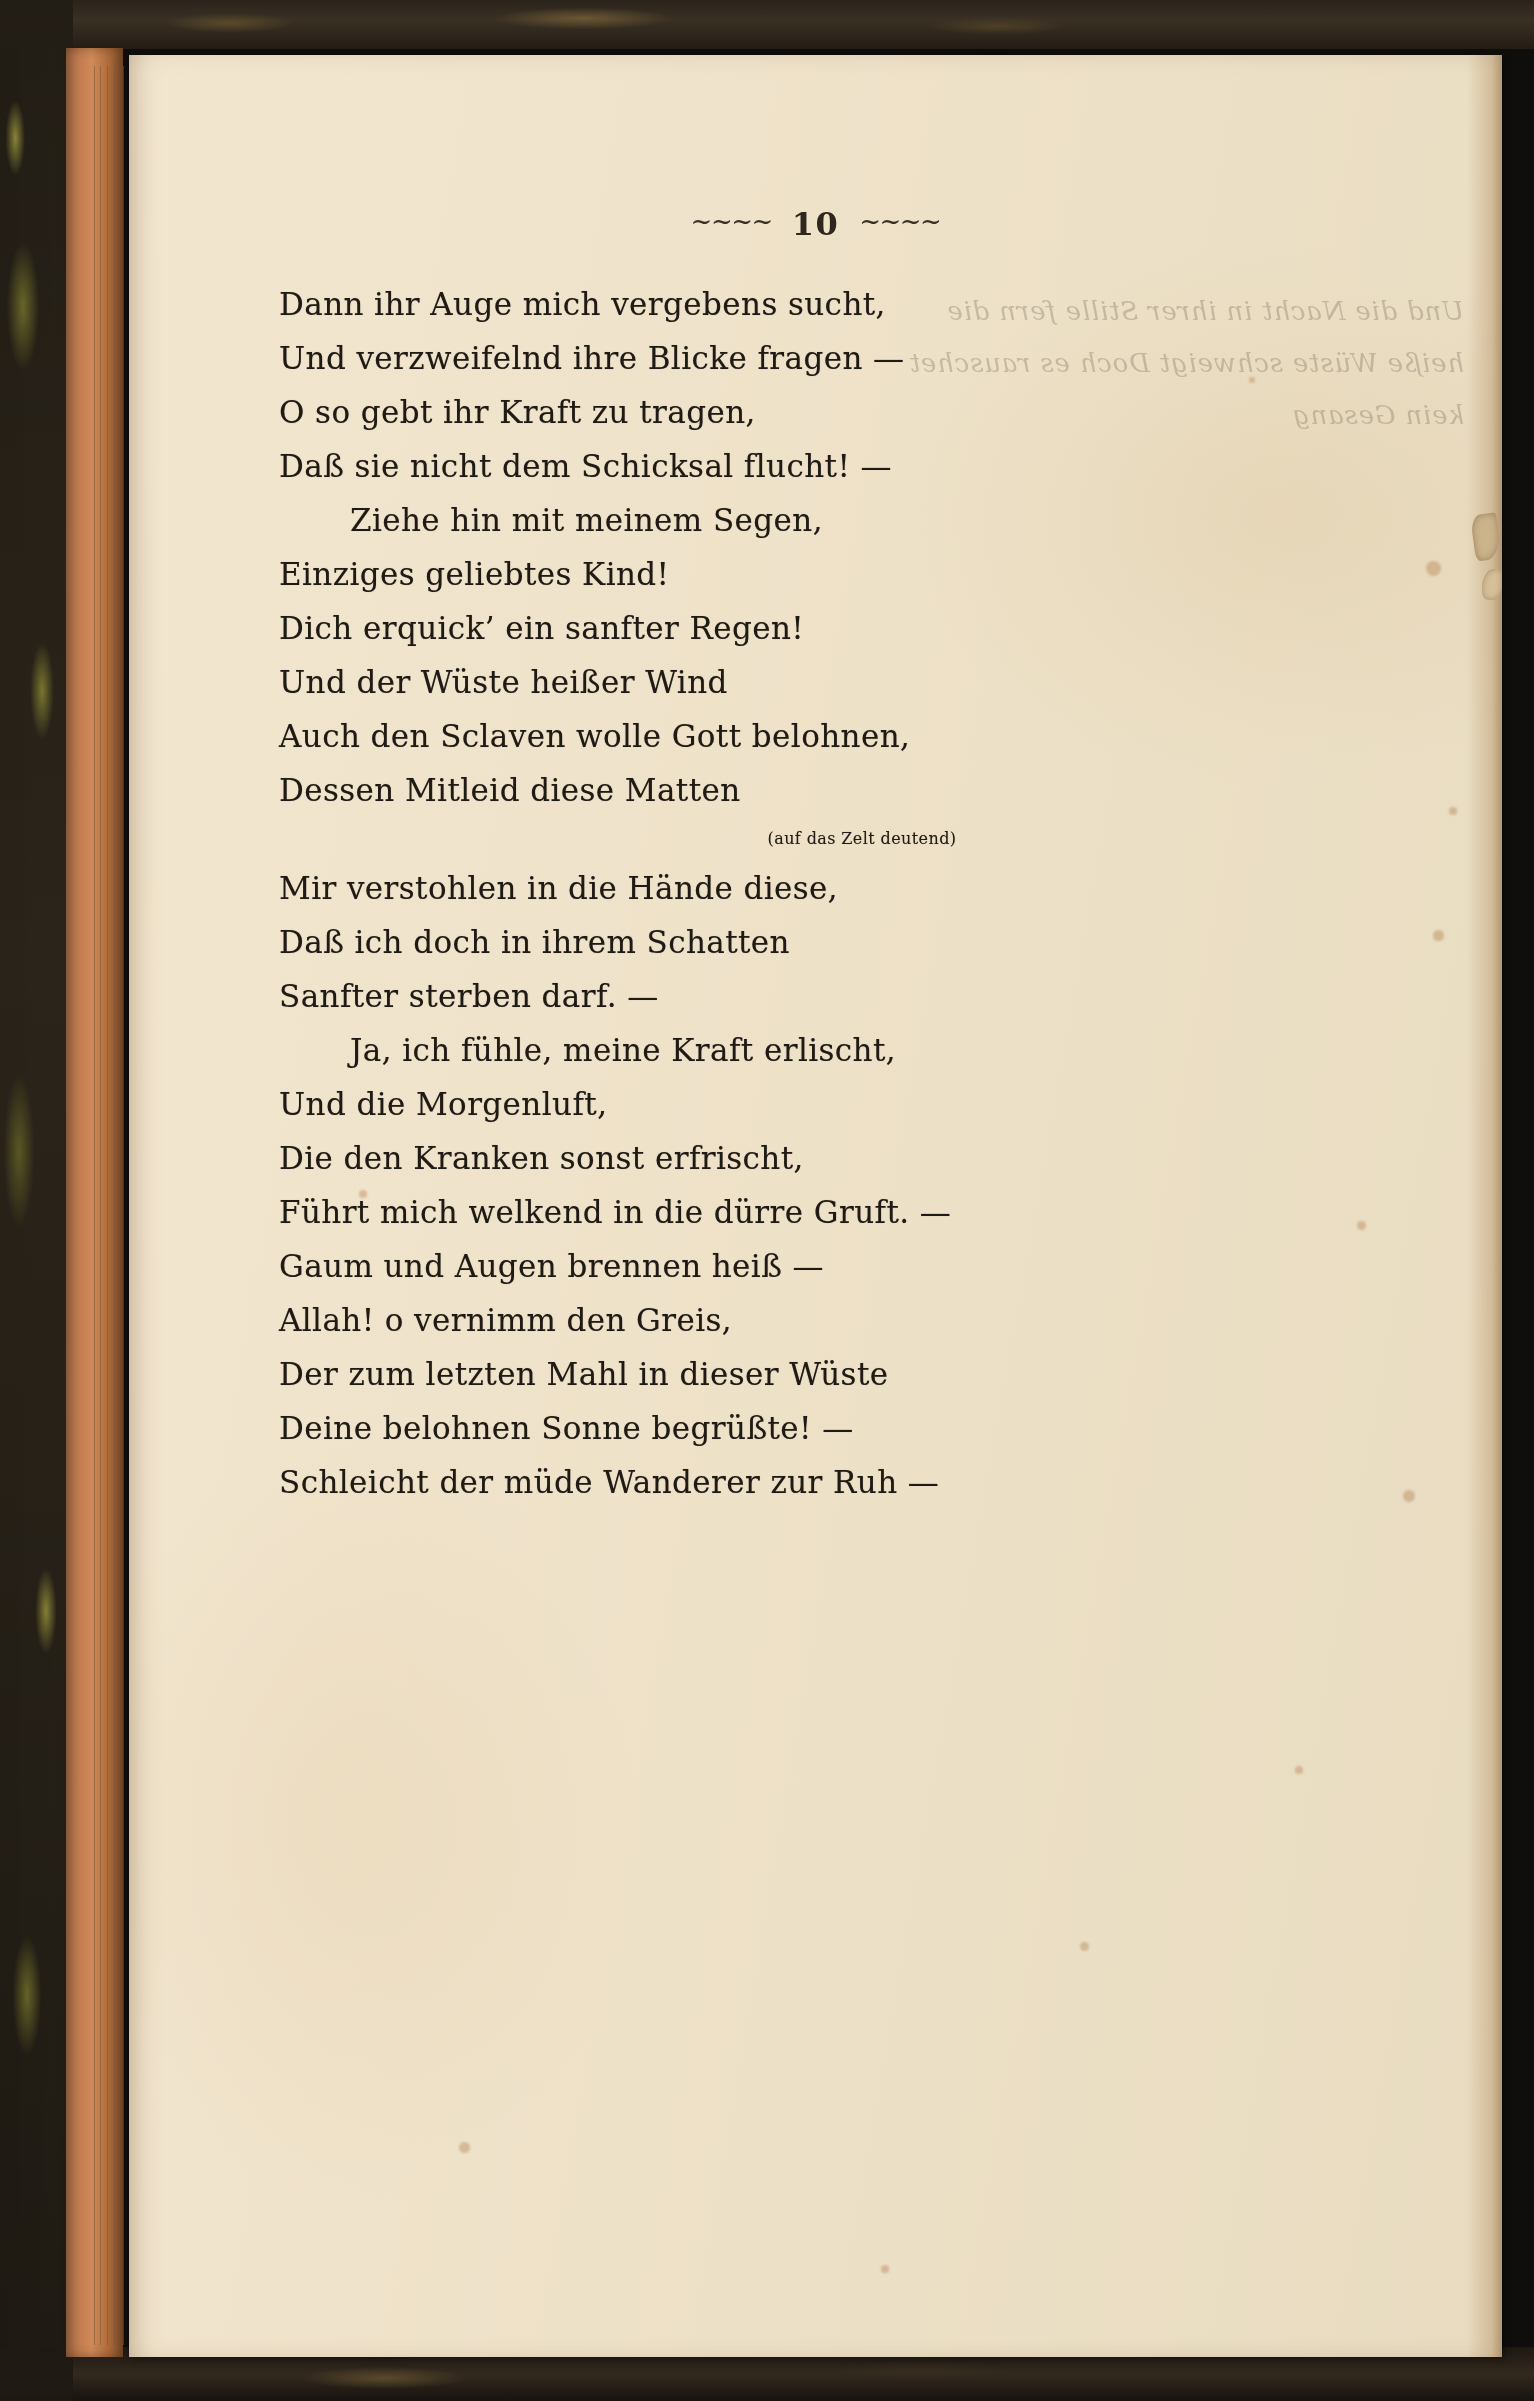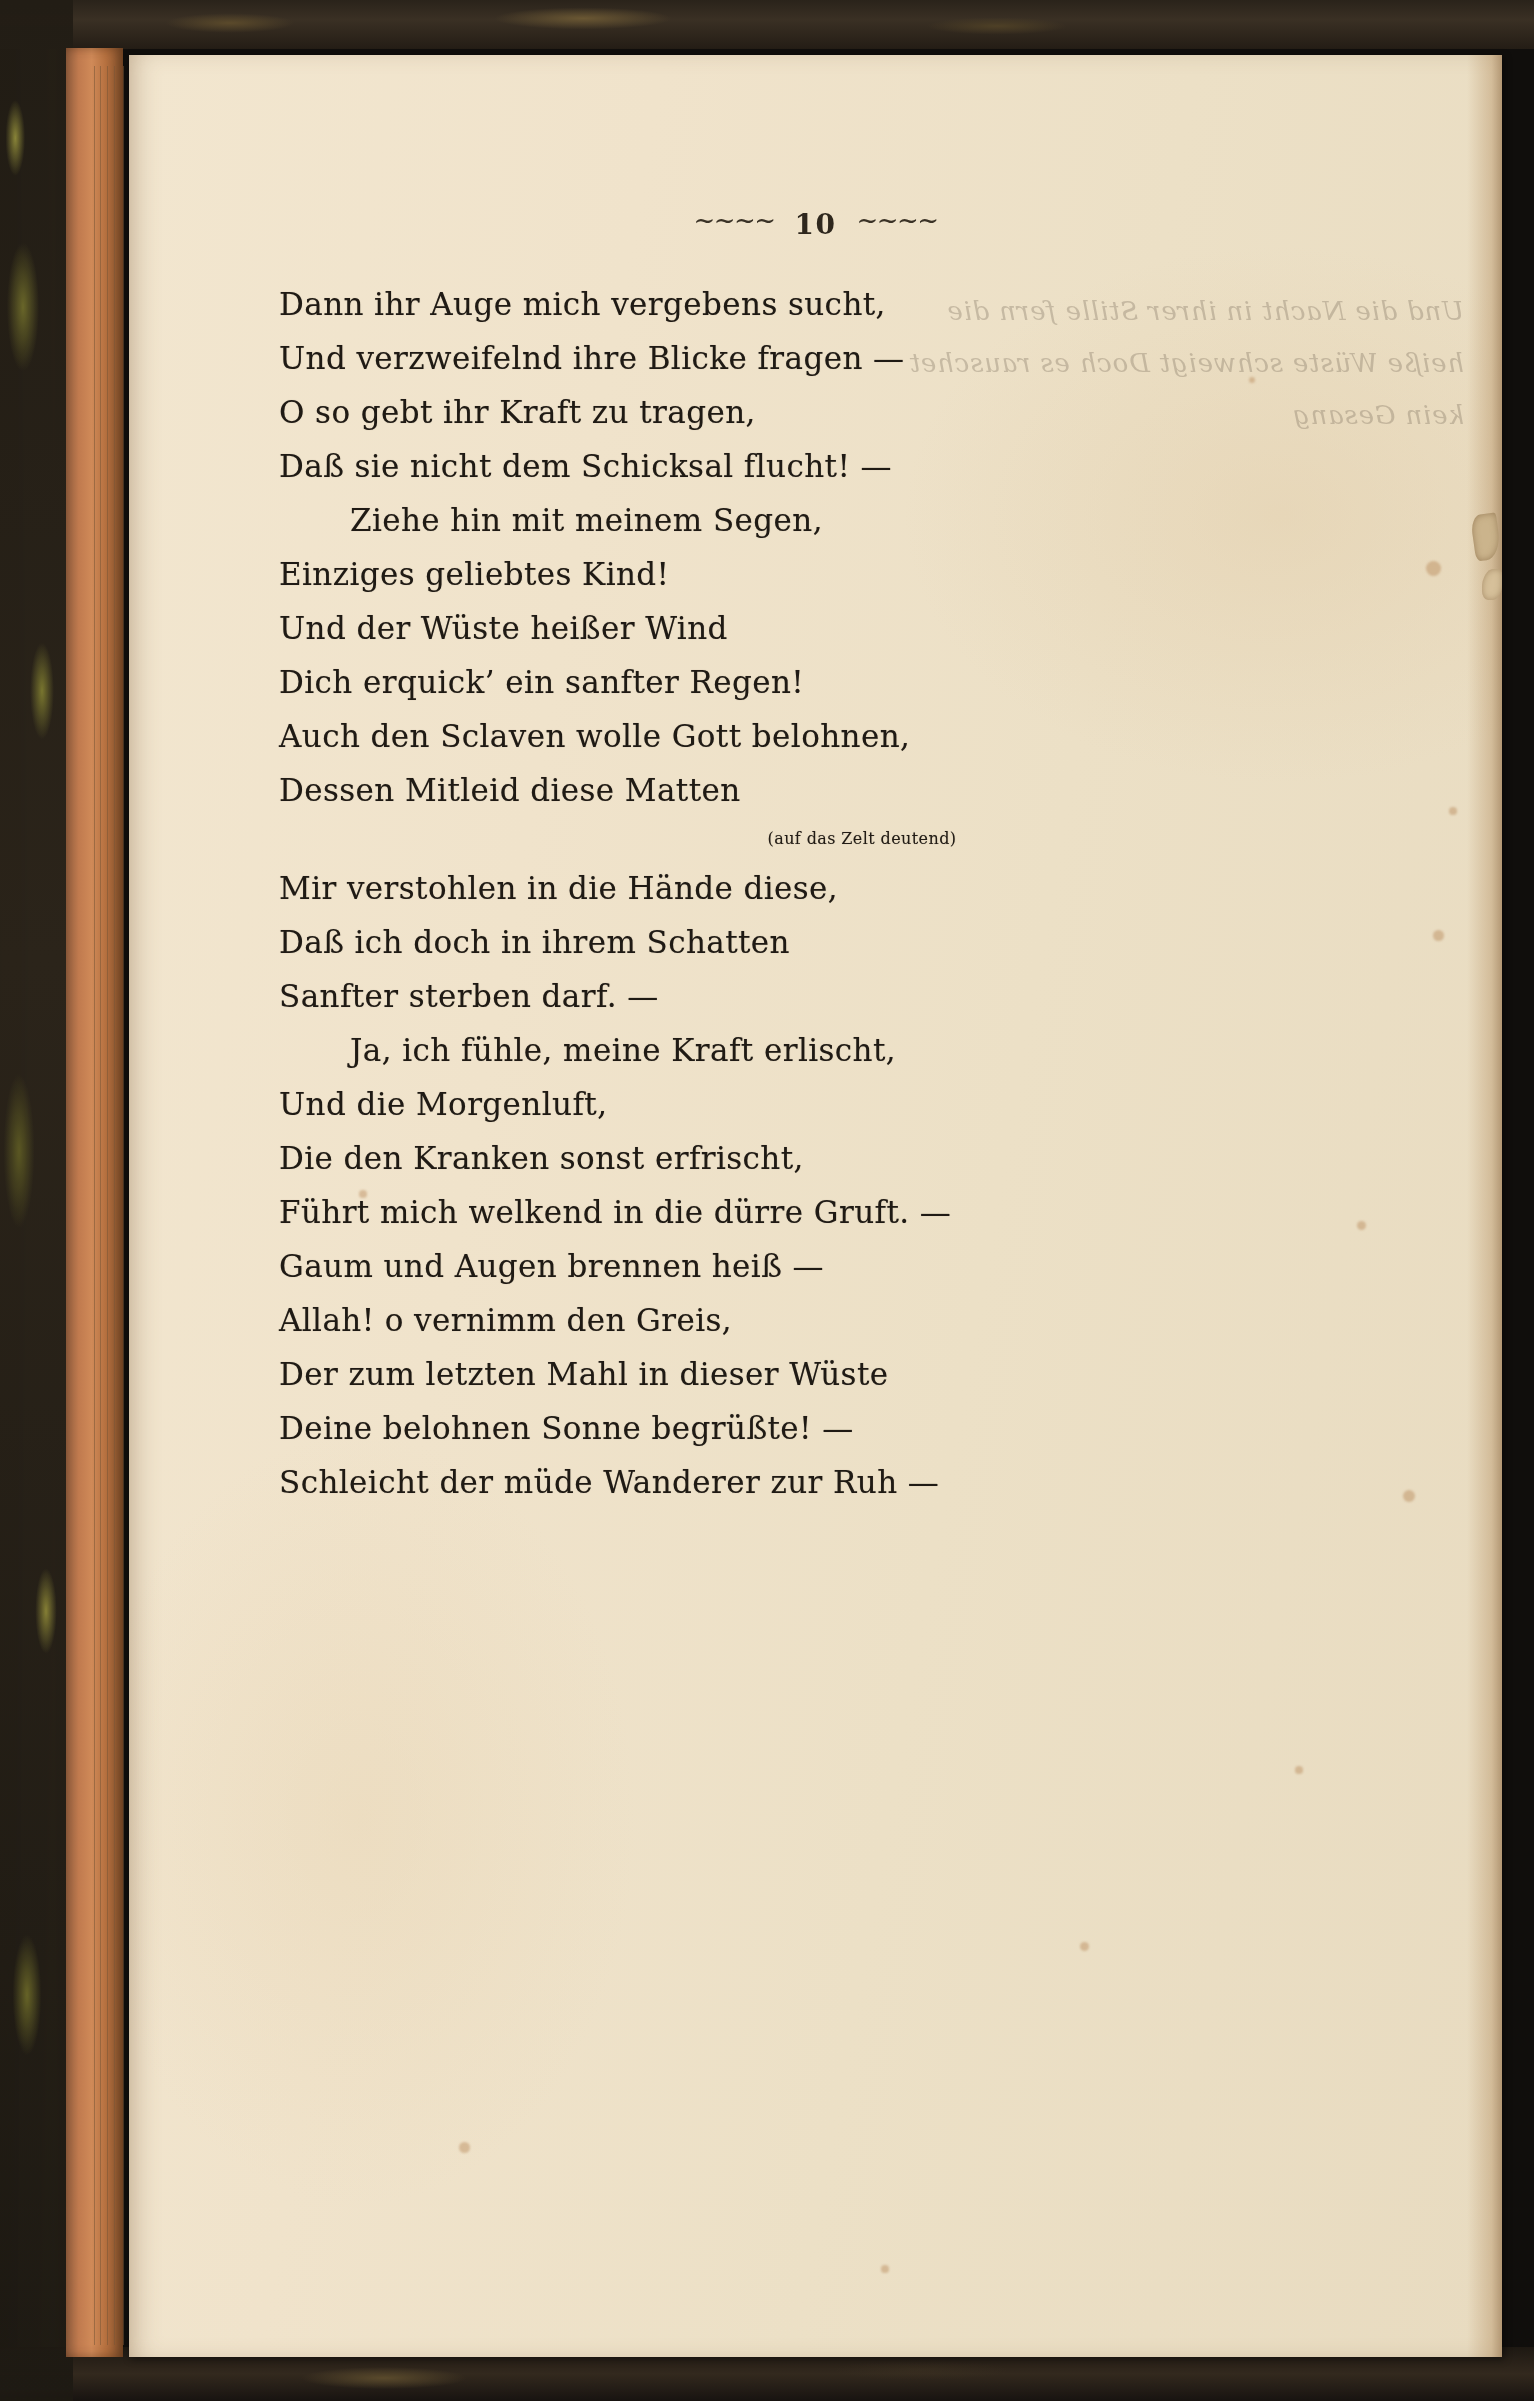--- a/index.html
+++ b/index.html
@@ -185,21 +185,21 @@
   .header .orn {
     display: inline-block;
     color: #3a3226;
     font-size: 26px;
     transform: translateY(-4.6px);
     letter-spacing: -1.5px;
   }
   .header .pgnum {
     display: inline-block;
     margin: 0 20px;
-    font-size: 28px;
+    font-size: 32px;
     font-weight: 600;
   }
 
   .poem {
     position: absolute;
     left: 150px;
     top: 222px;
     width: 1120px;
   }
   .line {
@@ -253,22 +253,22 @@
       <span class="orn">~~~~</span><span class="pgnum">10</span><span class="orn">~~~~</span>
     </div>
 
     <div class="poem" id="poem">
         <div class="line">Dann ihr Auge mich vergebens sucht,</div>
         <div class="line">Und verzweifelnd ihre Blicke fragen —</div>
         <div class="line">O so gebt ihr Kraft zu tragen,</div>
         <div class="line">Daß sie nicht dem Schicksal flucht! —</div>
         <div class="line indent">Ziehe hin mit meinem Segen,</div>
         <div class="line">Einziges geliebtes Kind!</div>
+        <div class="line">Dich erquick’ ein sanfter Regen!</div>
         <div class="line">Und der Wüste heißer Wind</div>
-        <div class="line">Dich erquick’ ein sanfter Regen!</div>
         <div class="line">Auch den Sclaven wolle Gott belohnen,</div>
         <div class="line">Dessen Mitleid diese Matten</div>
         <div class="line stage">(auf das Zelt deutend)</div>
         <div class="line">Mir verstohlen in die Hände diese,</div>
         <div class="line">Daß ich doch in ihrem Schatten</div>
         <div class="line">Sanfter sterben darf. —</div>
         <div class="line indent">Ja, ich fühle, meine Kraft erlischt,</div>
         <div class="line">Und die Morgenluft,</div>
         <div class="line">Die den Kranken sonst erfrischt,</div>
         <div class="line">Führt mich welkend in die dürre Gruft. —</div>

